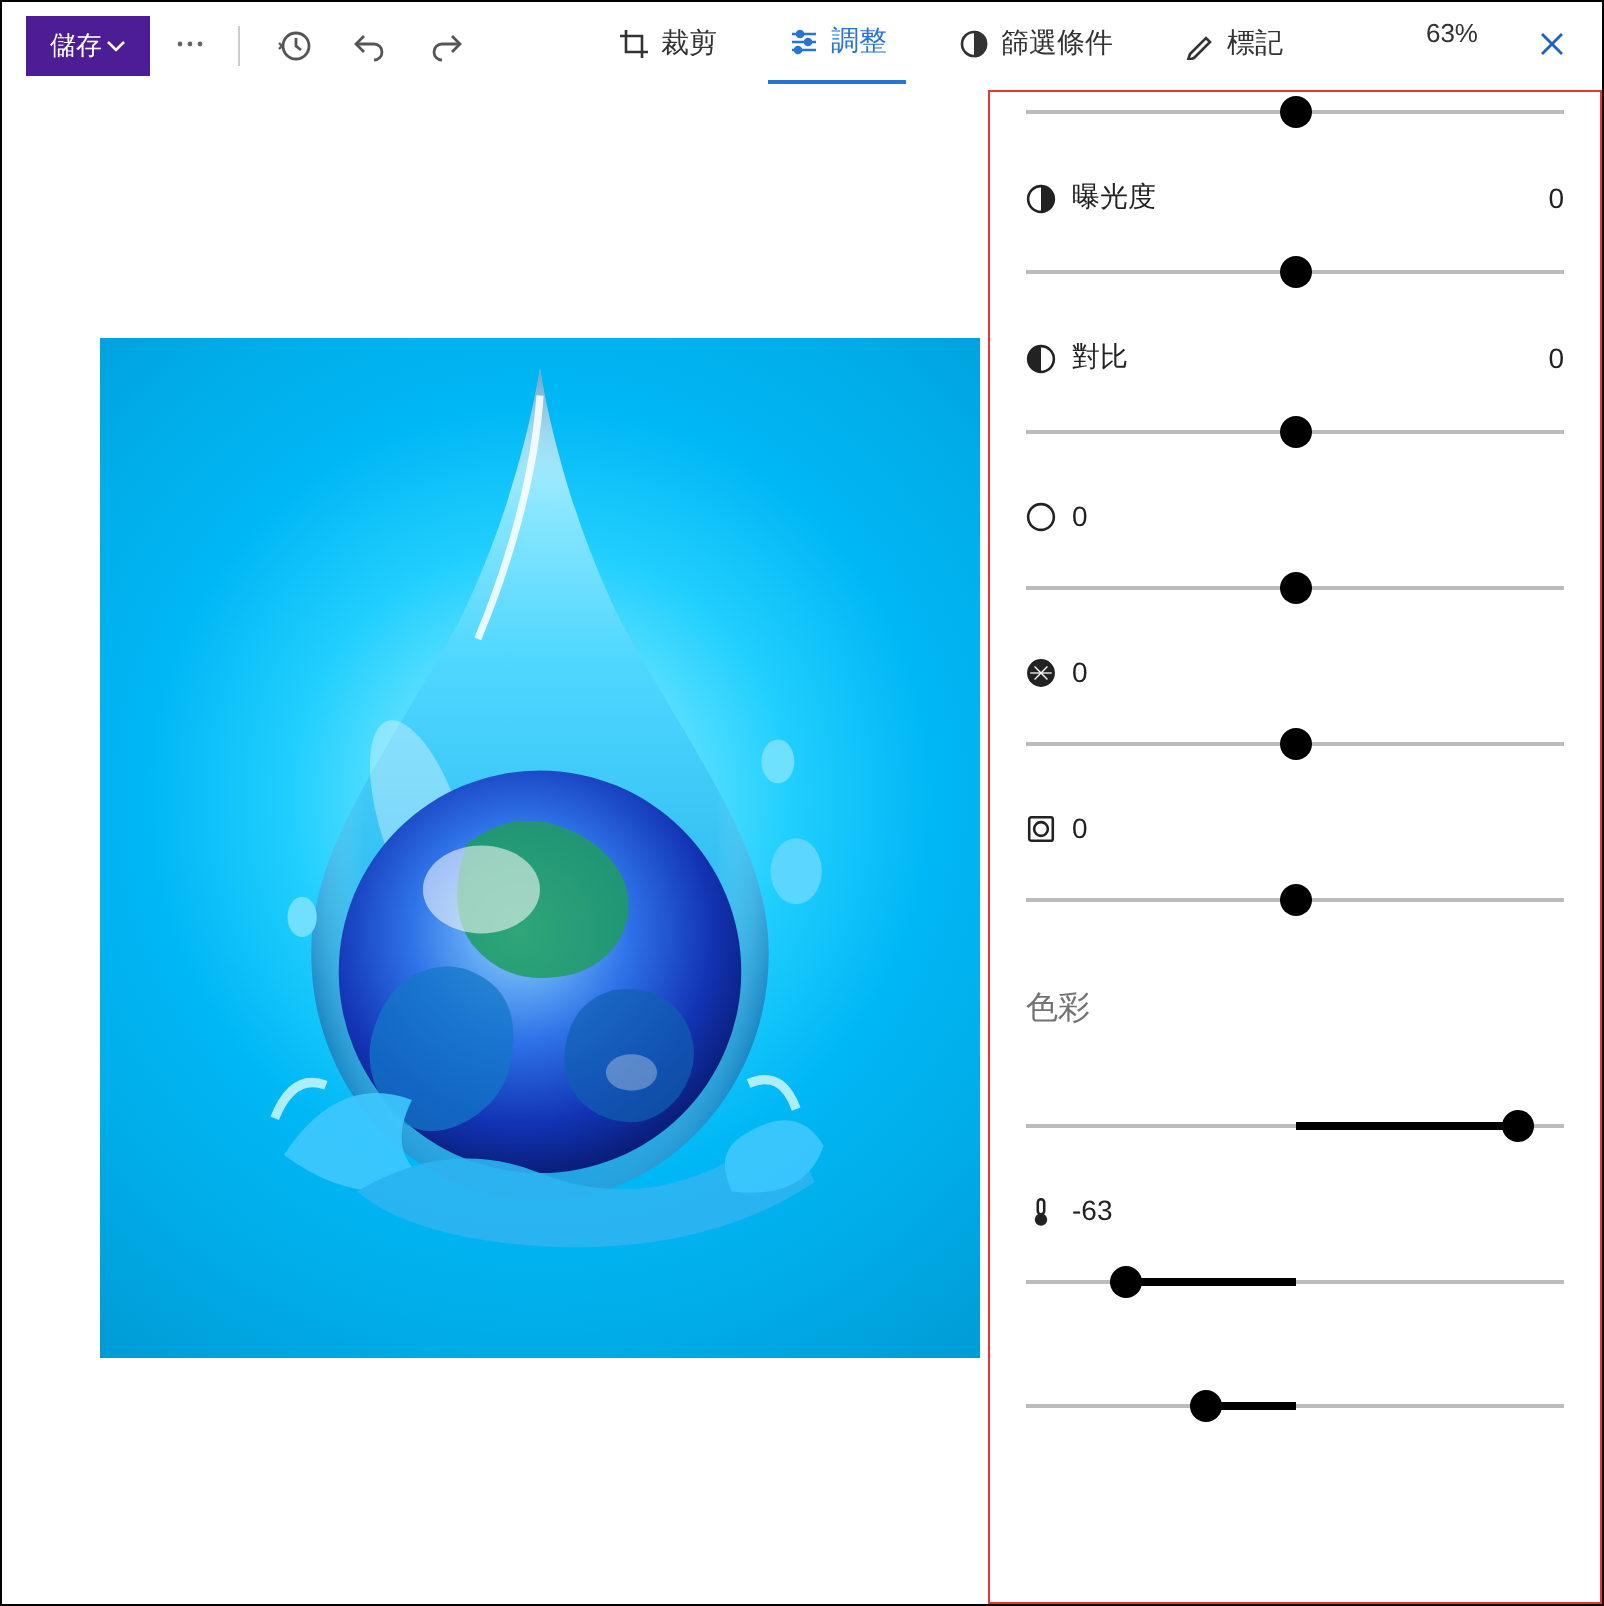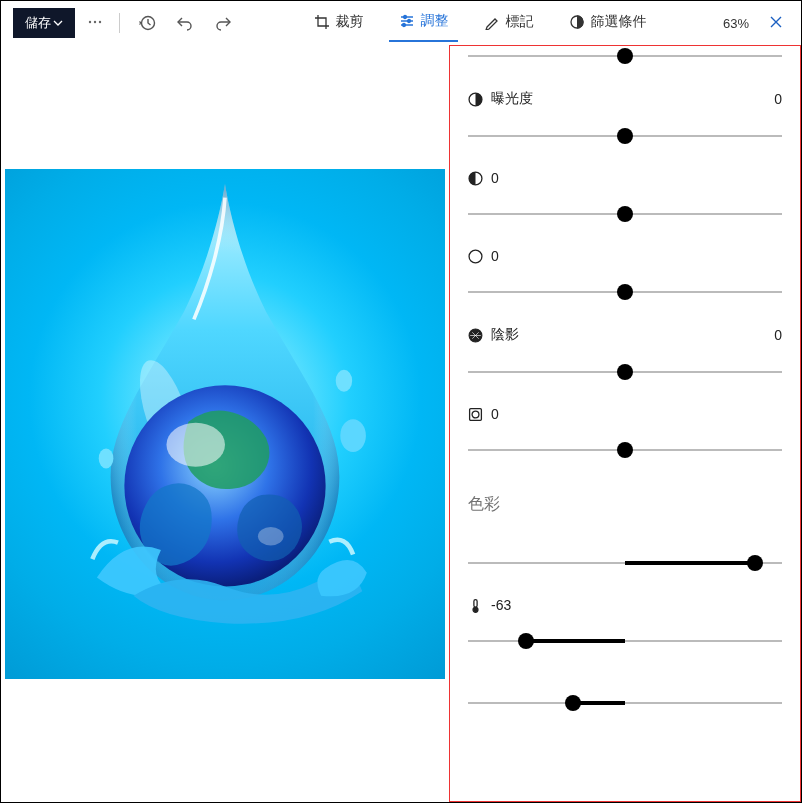--- a/index.html
+++ b/index.html
@@ -1,35 +1,35 @@
 <!DOCTYPE html>
 <html><head>
   <meta charset="utf-8">
   <style>
     * { margin:0; padding:0; box-sizing:border-box; font-family:"Microsoft JhengHei","Segoe UI",sans-serif; }
     body { background:#fff; width:802px; height:803px; overflow:hidden; border:1px solid #000; }
 
     
     .toolbar { height:44px; display:flex; align-items:center; padding:0 12px; gap:8px; font-size:13px; color:#333; }
-    .save-btn { background:#0f172a; color:#fff; border:none; height:30px; padding:0 12px; display:flex; align-items:center; gap:2px; font-size:13px; cursor:pointer; }
+    .save-btn { background:#4c1d95; color:#fff; border:none; height:30px; padding:0 12px; display:flex; align-items:center; gap:2px; font-size:13px; cursor:pointer; }
     .save-btn svg { width:10px; height:10px; }
     .more-icon { color:#666; cursor:pointer; padding:4px; }
     .divider { width:1px; height:20px; background:#ccc; margin:0 4px; }
     .tb-icon { width:30px; height:30px; display:flex; align-items:center; justify-content:center; cursor:pointer; color:#555; }
     .tb-icon svg { width:18px; height:18px; }
     .center-tabs { flex:1; display:flex; justify-content:center; gap:16px; }
     .tab { padding:8px 10px 10px 10px; display:flex; align-items:center; gap:5px; cursor:pointer; font-size:14px; color:#333; }
     .tab.active { color:#2774d9; border-bottom:2px solid #2774d9; }
     .tab svg { width:16px; height:16px; }
-    .right { display:flex; align-items:center; gap:14px; }
+    .right { display:flex; align-items:flex-start; gap:24px; }
     .zoom { font-size:13px; color:#333; }
     .close { color:#1b5fc1; font-size:18px; cursor:pointer; padding:4px 6px; }
 
     
-    .main { display:flex; height:calc(100% - 44px); }
+    .main { display:flex; height:calc(100% - 44px);padding-left:45px; }
     .canvas-area { flex:0 0 448px; display:flex; align-items:center; justify-content:center; }
     .canvas { width:440px; height:510px; background:#00c3ff; position:relative; overflow:hidden; }
     .glow { position:absolute; inset:0;
       background:radial-gradient(circle at 50% 45%, #b6f3ff 0%, #6fe5ff 15%, #21cffe 35%, #00b7f5 55%, #00ade8 75%, #009bd6 100%); }
     .drop { position:absolute; left:50%; top:15px; transform:translateX(-50%); width:320px; height:430px; }
     .drop svg { width:100%; height:100%; overflow:visible; }
 
     .panel { flex:1; border:1px solid #e33; padding:0 18px; overflow-y:hidden; }
     .row { padding-top:20px; }
     .row-head { display:flex; align-items:center; gap:8px; }
@@ -99,30 +99,30 @@
       <svg viewBox="0 0 16 16" fill="none" stroke="#2774d9" stroke-width="1.3">
           <path d="M2 4h12M2 8h12M2 12h12"></path>
           <circle cx="6" cy="4" r="1.5" fill="#2774d9"></circle>
           <circle cx="10" cy="8" r="1.5" fill="#2774d9"></circle>
           <circle cx="5" cy="12" r="1.5" fill="#2774d9"></circle>
         </svg>
       <span>調整</span>
     </div>
     <div class="tab">
       <svg viewBox="0 0 16 16" fill="none" stroke="#333" stroke-width="1.3">
-          <path d="M3 13l8-8 2 2-8 8-3 1z"></path>
-        </svg>
-      <span>標記</span>
+          <circle cx="8" cy="8" r="6"></circle>
+          <path d="M8 2a6 6 0 010 12" fill="#333"></path>
+        </svg>
+      <span>篩選條件</span>
     </div>
     <div class="tab">
       <svg viewBox="0 0 16 16" fill="none" stroke="#333" stroke-width="1.3">
-          <circle cx="8" cy="8" r="6"></circle>
-          <path d="M8 2a6 6 0 010 12" fill="#333"></path>
-        </svg>
-      <span>篩選條件</span>
+          <path d="M3 13l8-8 2 2-8 8-3 1z"></path>
+        </svg>
+      <span>標記</span>
     </div>
   </div>
 
   <div class="right">
     <span class="zoom">63%</span>
     <span class="close">
       <svg width="14" height="14" viewBox="0 0 14 14">
           <path d="M2 2l10 10M12 2L2 12" stroke="#1b5fc1" stroke-width="1.4"></path>
         </svg>
     </span>
@@ -211,20 +211,21 @@
     </div>
 
     <div class="row">
       <div class="row-head">
         <span class="icon">
           <svg viewBox="0 0 14 14">
               <circle cx="7" cy="7" r="6" fill="none" stroke="#222" stroke-width="1.2"></circle>
               <path d="M7 1v12A6 6 0 0 1 7 1z" fill="#222"></path>
             </svg>
         </span>
+        <span class="label">對比</span>
         <span class="value">0</span>
       </div>
       <div class="slider-wrap">
         <div class="track"></div>
           <div class="thumb" style="left:50%"></div>
       </div>
     </div>
 
     <div class="row">
       <div class="row-head">
@@ -247,21 +248,20 @@
           <svg viewBox="0 0 14 14">
               <circle cx="7" cy="7" r="6" fill="#222"></circle>
               <circle cx="7" cy="7" r="6" fill="none" stroke="#222"></circle>
               <g stroke="#fff" stroke-width="0.6">
                 <line x1="2" y1="7" x2="12" y2="7"></line>
                 <line x1="4" y1="4" x2="10" y2="10"></line>
                 <line x1="4" y1="10" x2="10" y2="4"></line>
               </g>
             </svg>
         </span>
-        <span class="label">陰影</span>
         <span class="value">0</span>
       </div>
       <div class="slider-wrap">
         <div class="track"></div>
           <div class="thumb" style="left:50%"></div>
       </div>
     </div>
 
     <div class="row">
       <div class="row-head">

